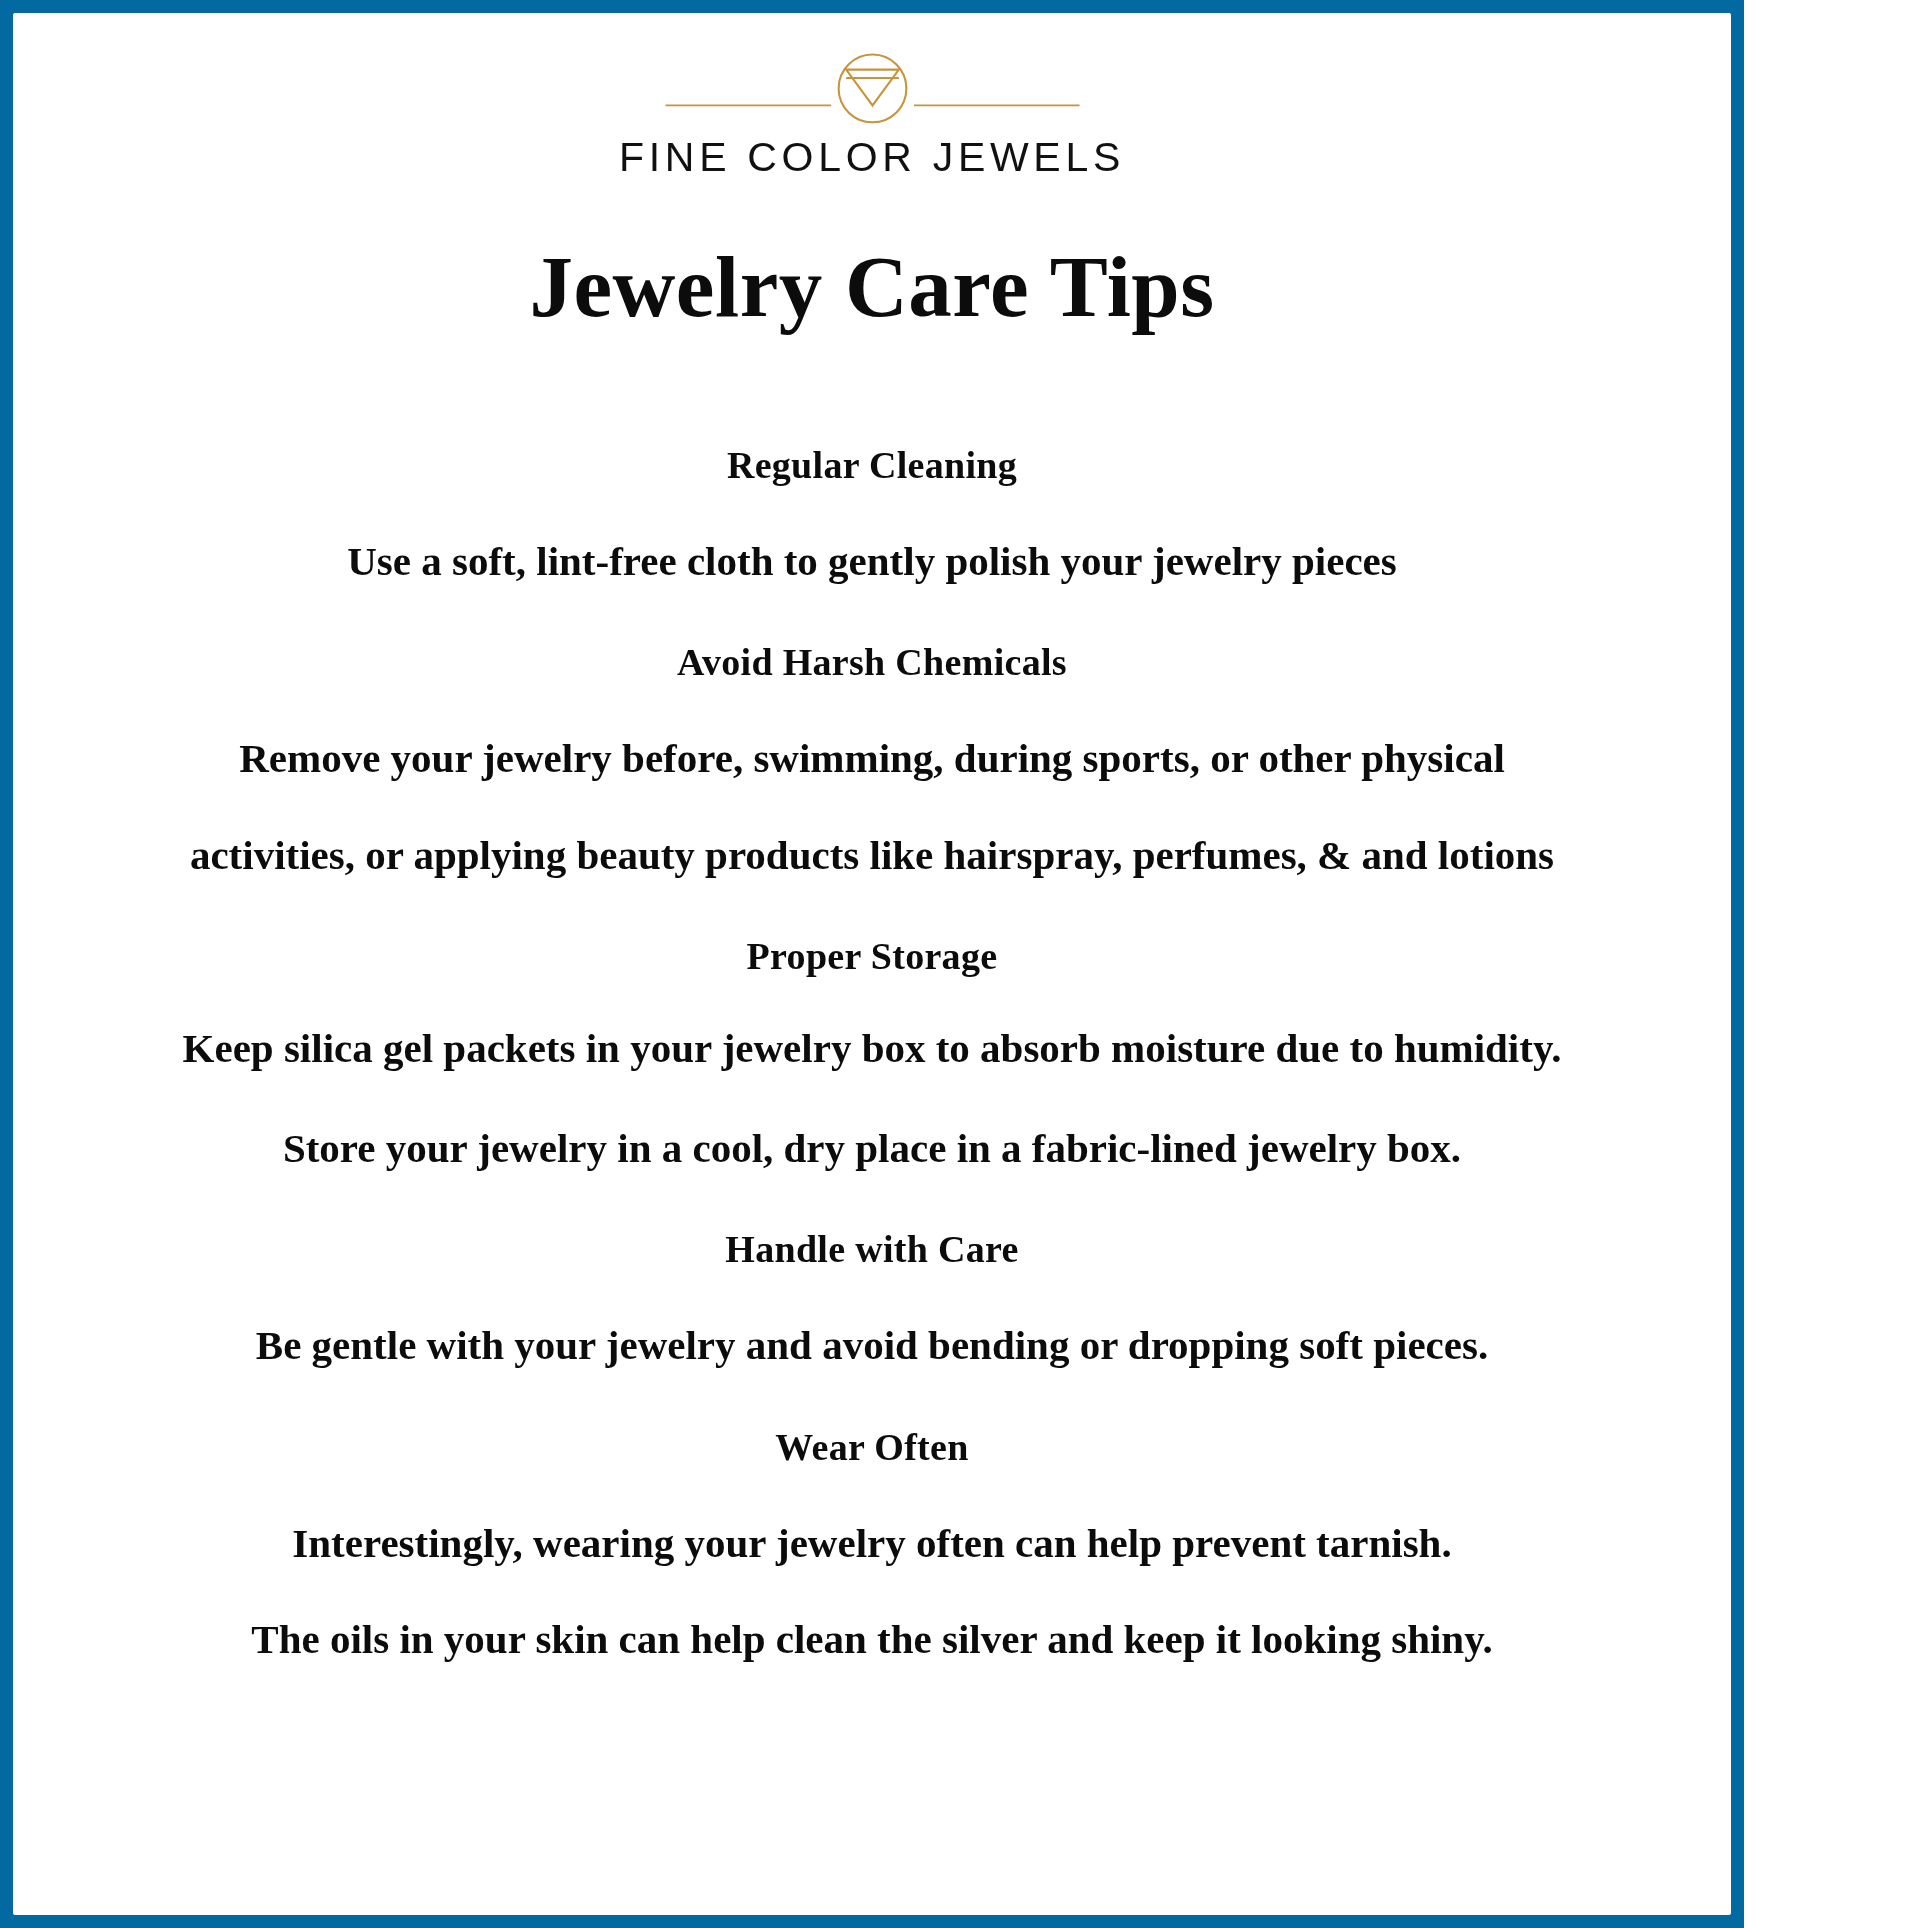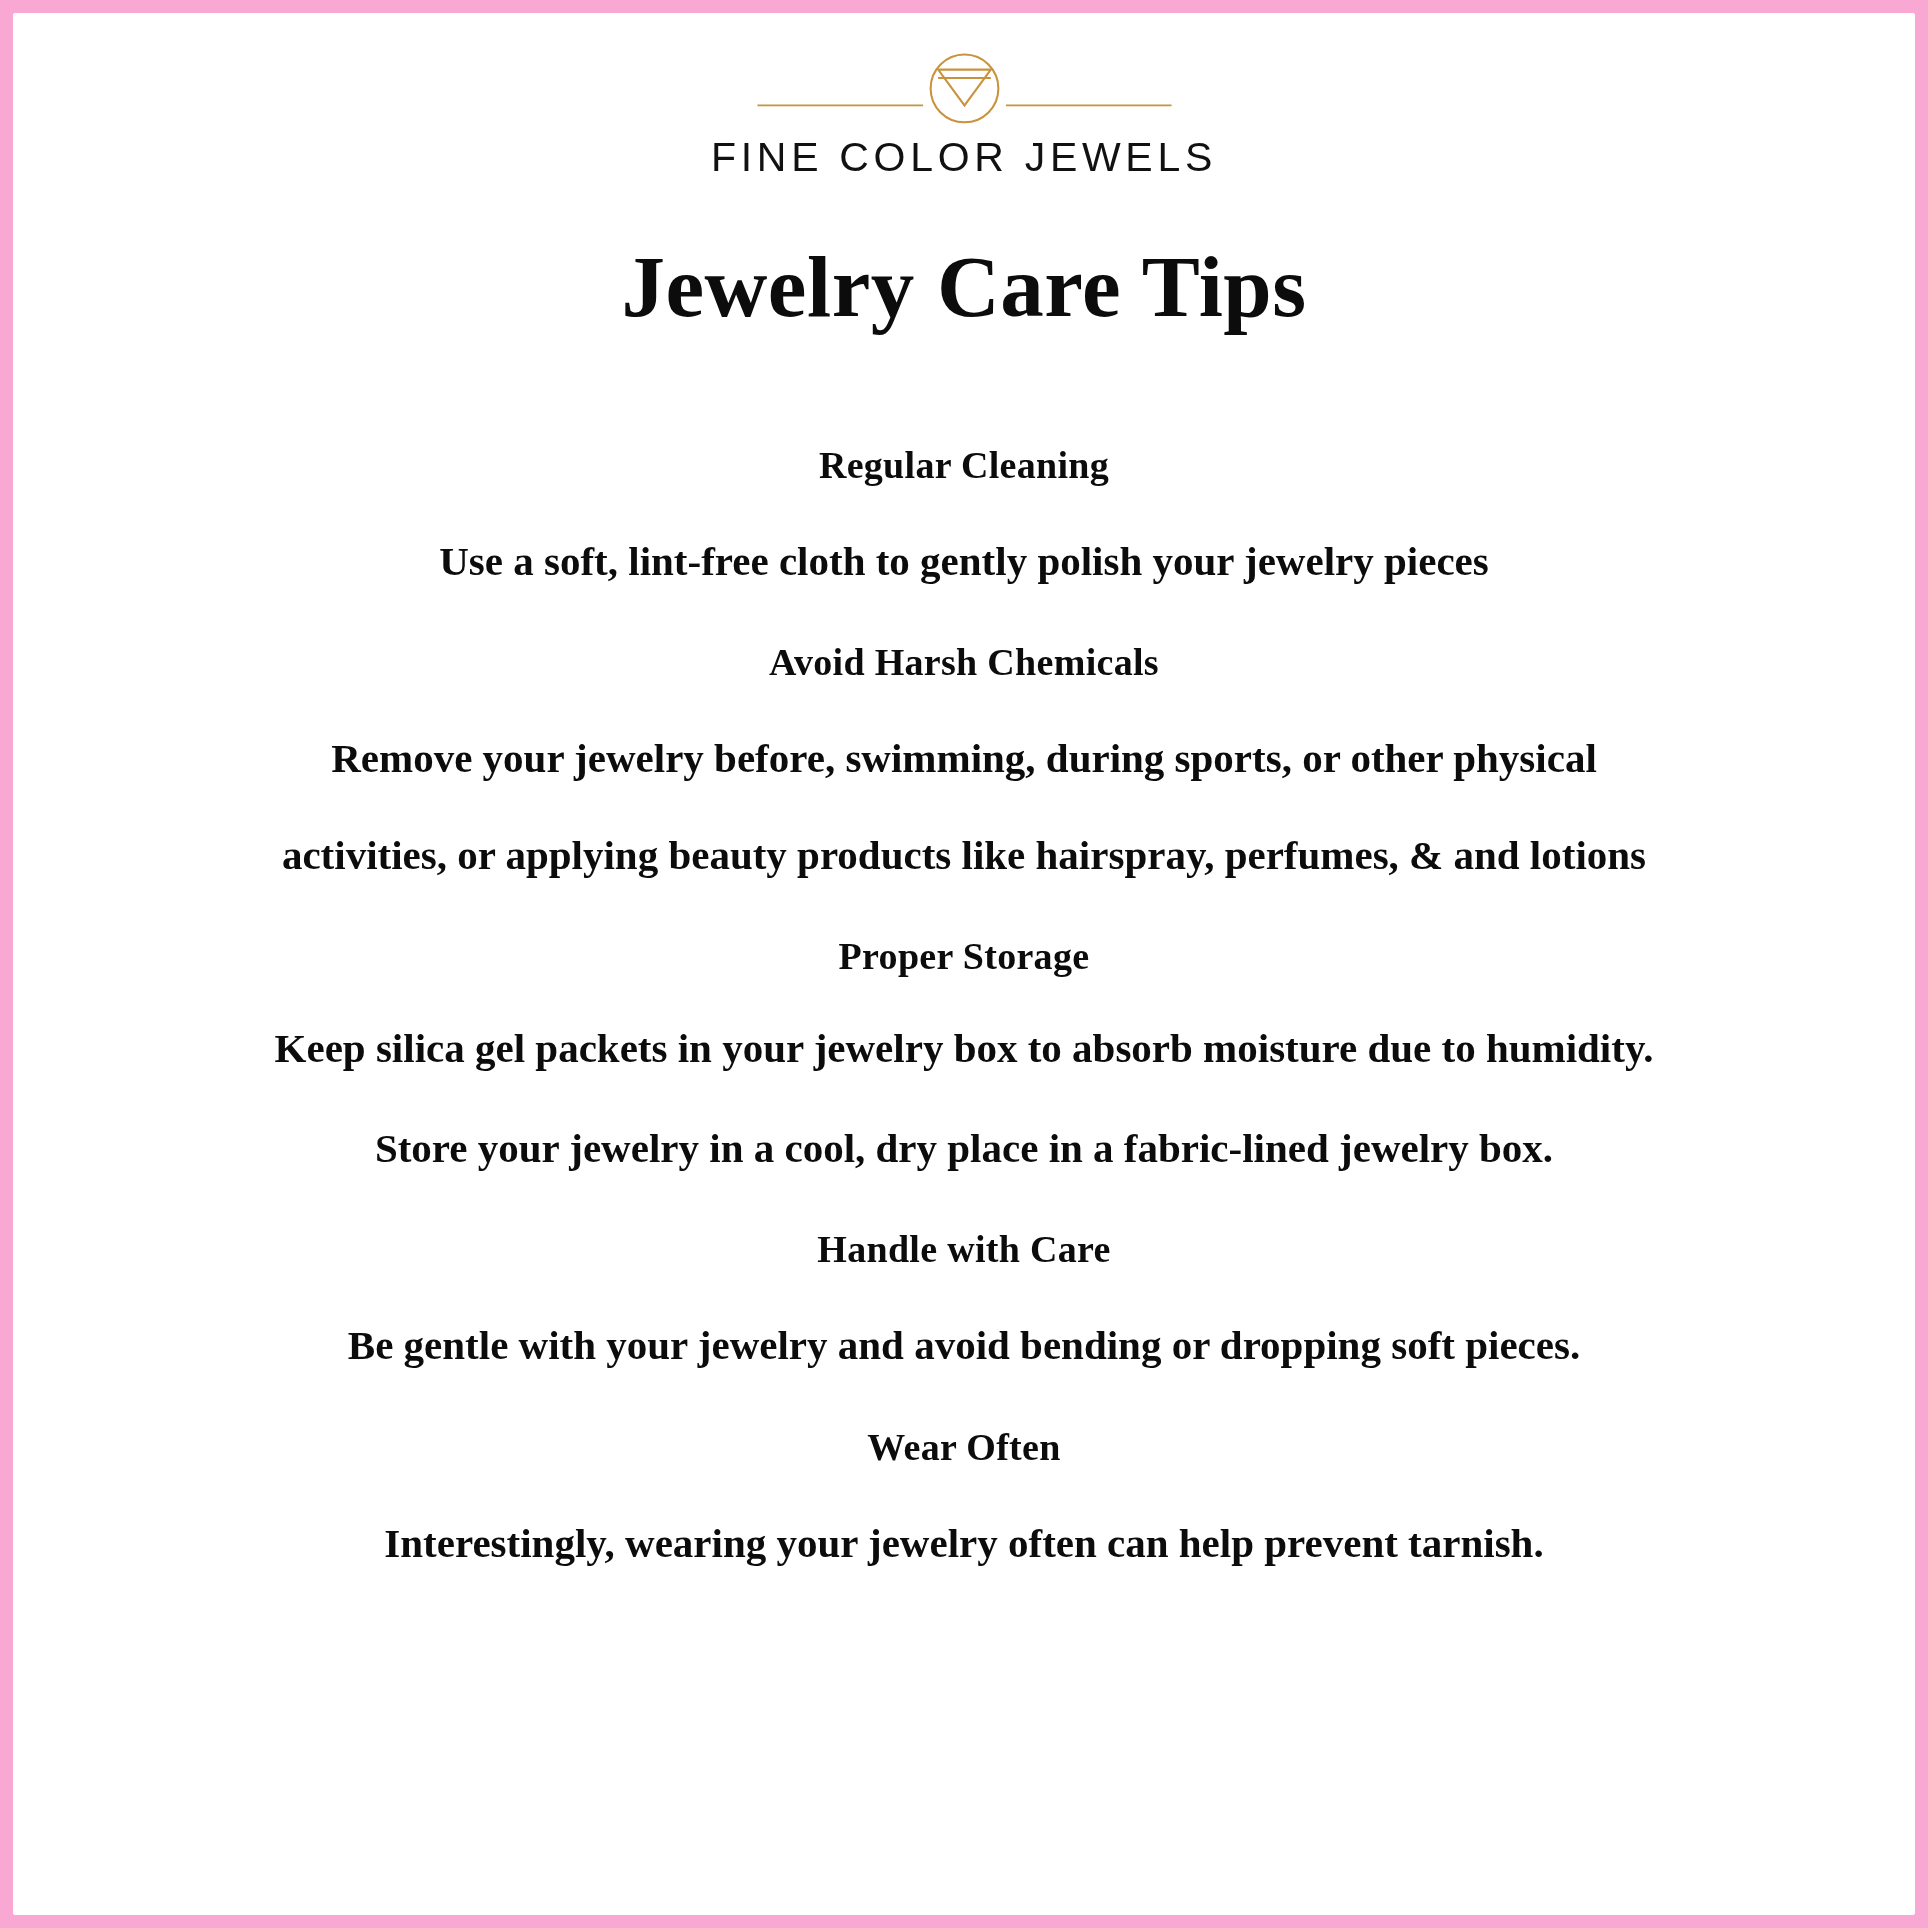--- a/index.html
+++ b/index.html
@@ -10,24 +10,24 @@
   body {
     width: 1928px;
     height: 1928px;
     font-family: "Liberation Serif", serif;
     color: #111111;
     overflow: hidden;
   }
 
   .page {
     position: relative;
-    width: 1928px;
+    width: 1744px;
     height: 1928px;
     box-sizing: border-box;
-    background: #f9a8d4;
+    background: #0369a1;
   }
 
   
   .gold-frame {
     position: absolute;
     inset: 0;
     padding: 13px;
     box-sizing: border-box;
     background:
       linear-gradient(135deg,
@@ -167,17 +167,18 @@
     </div>
 
     <div class="section">
       <div class="section-heading">Handle with Care</div>
       <div class="section-line">Be gentle with your jewelry and avoid bending or dropping soft pieces.</div>
     </div>
 
     <div class="section">
       <div class="section-heading">Wear Often</div>
       <div class="section-line">Interestingly, wearing your jewelry often can help prevent tarnish.</div>
+      <div class="section-line tight">The oils in your skin can help clean the silver and keep it looking shiny.</div>
     </div>
 
   </div>
 </div>
 
 
 </body></html>

